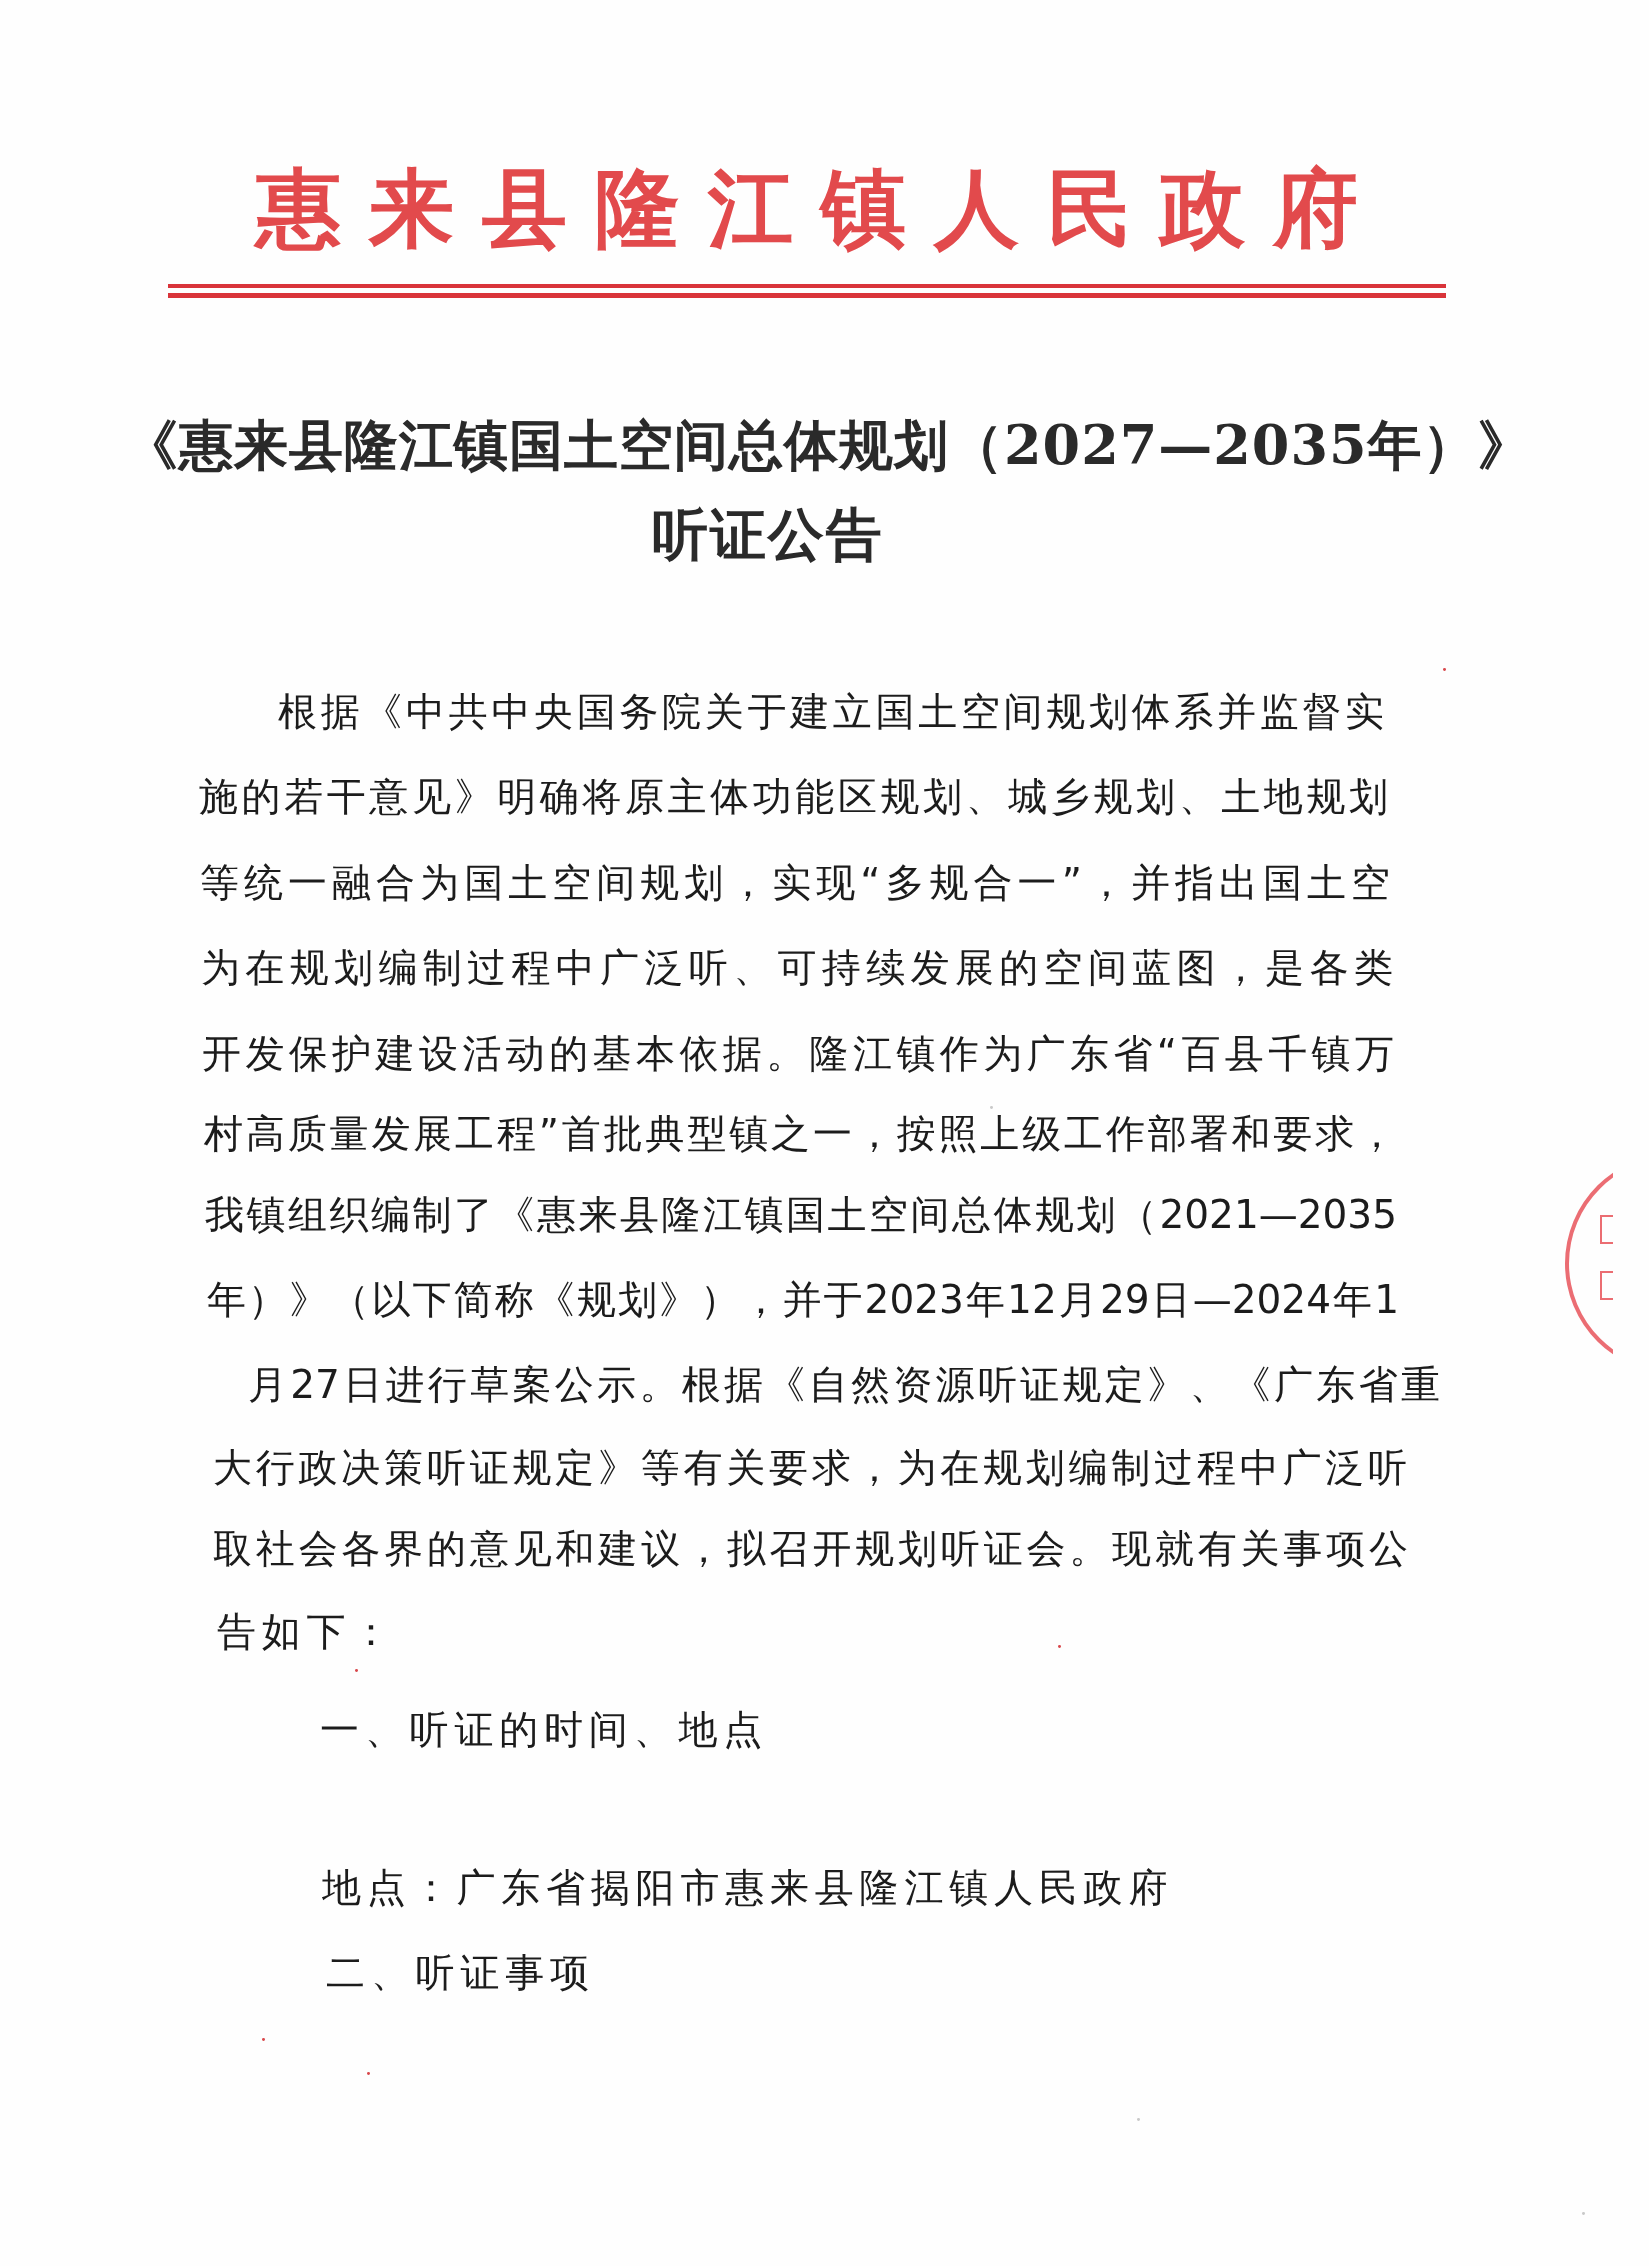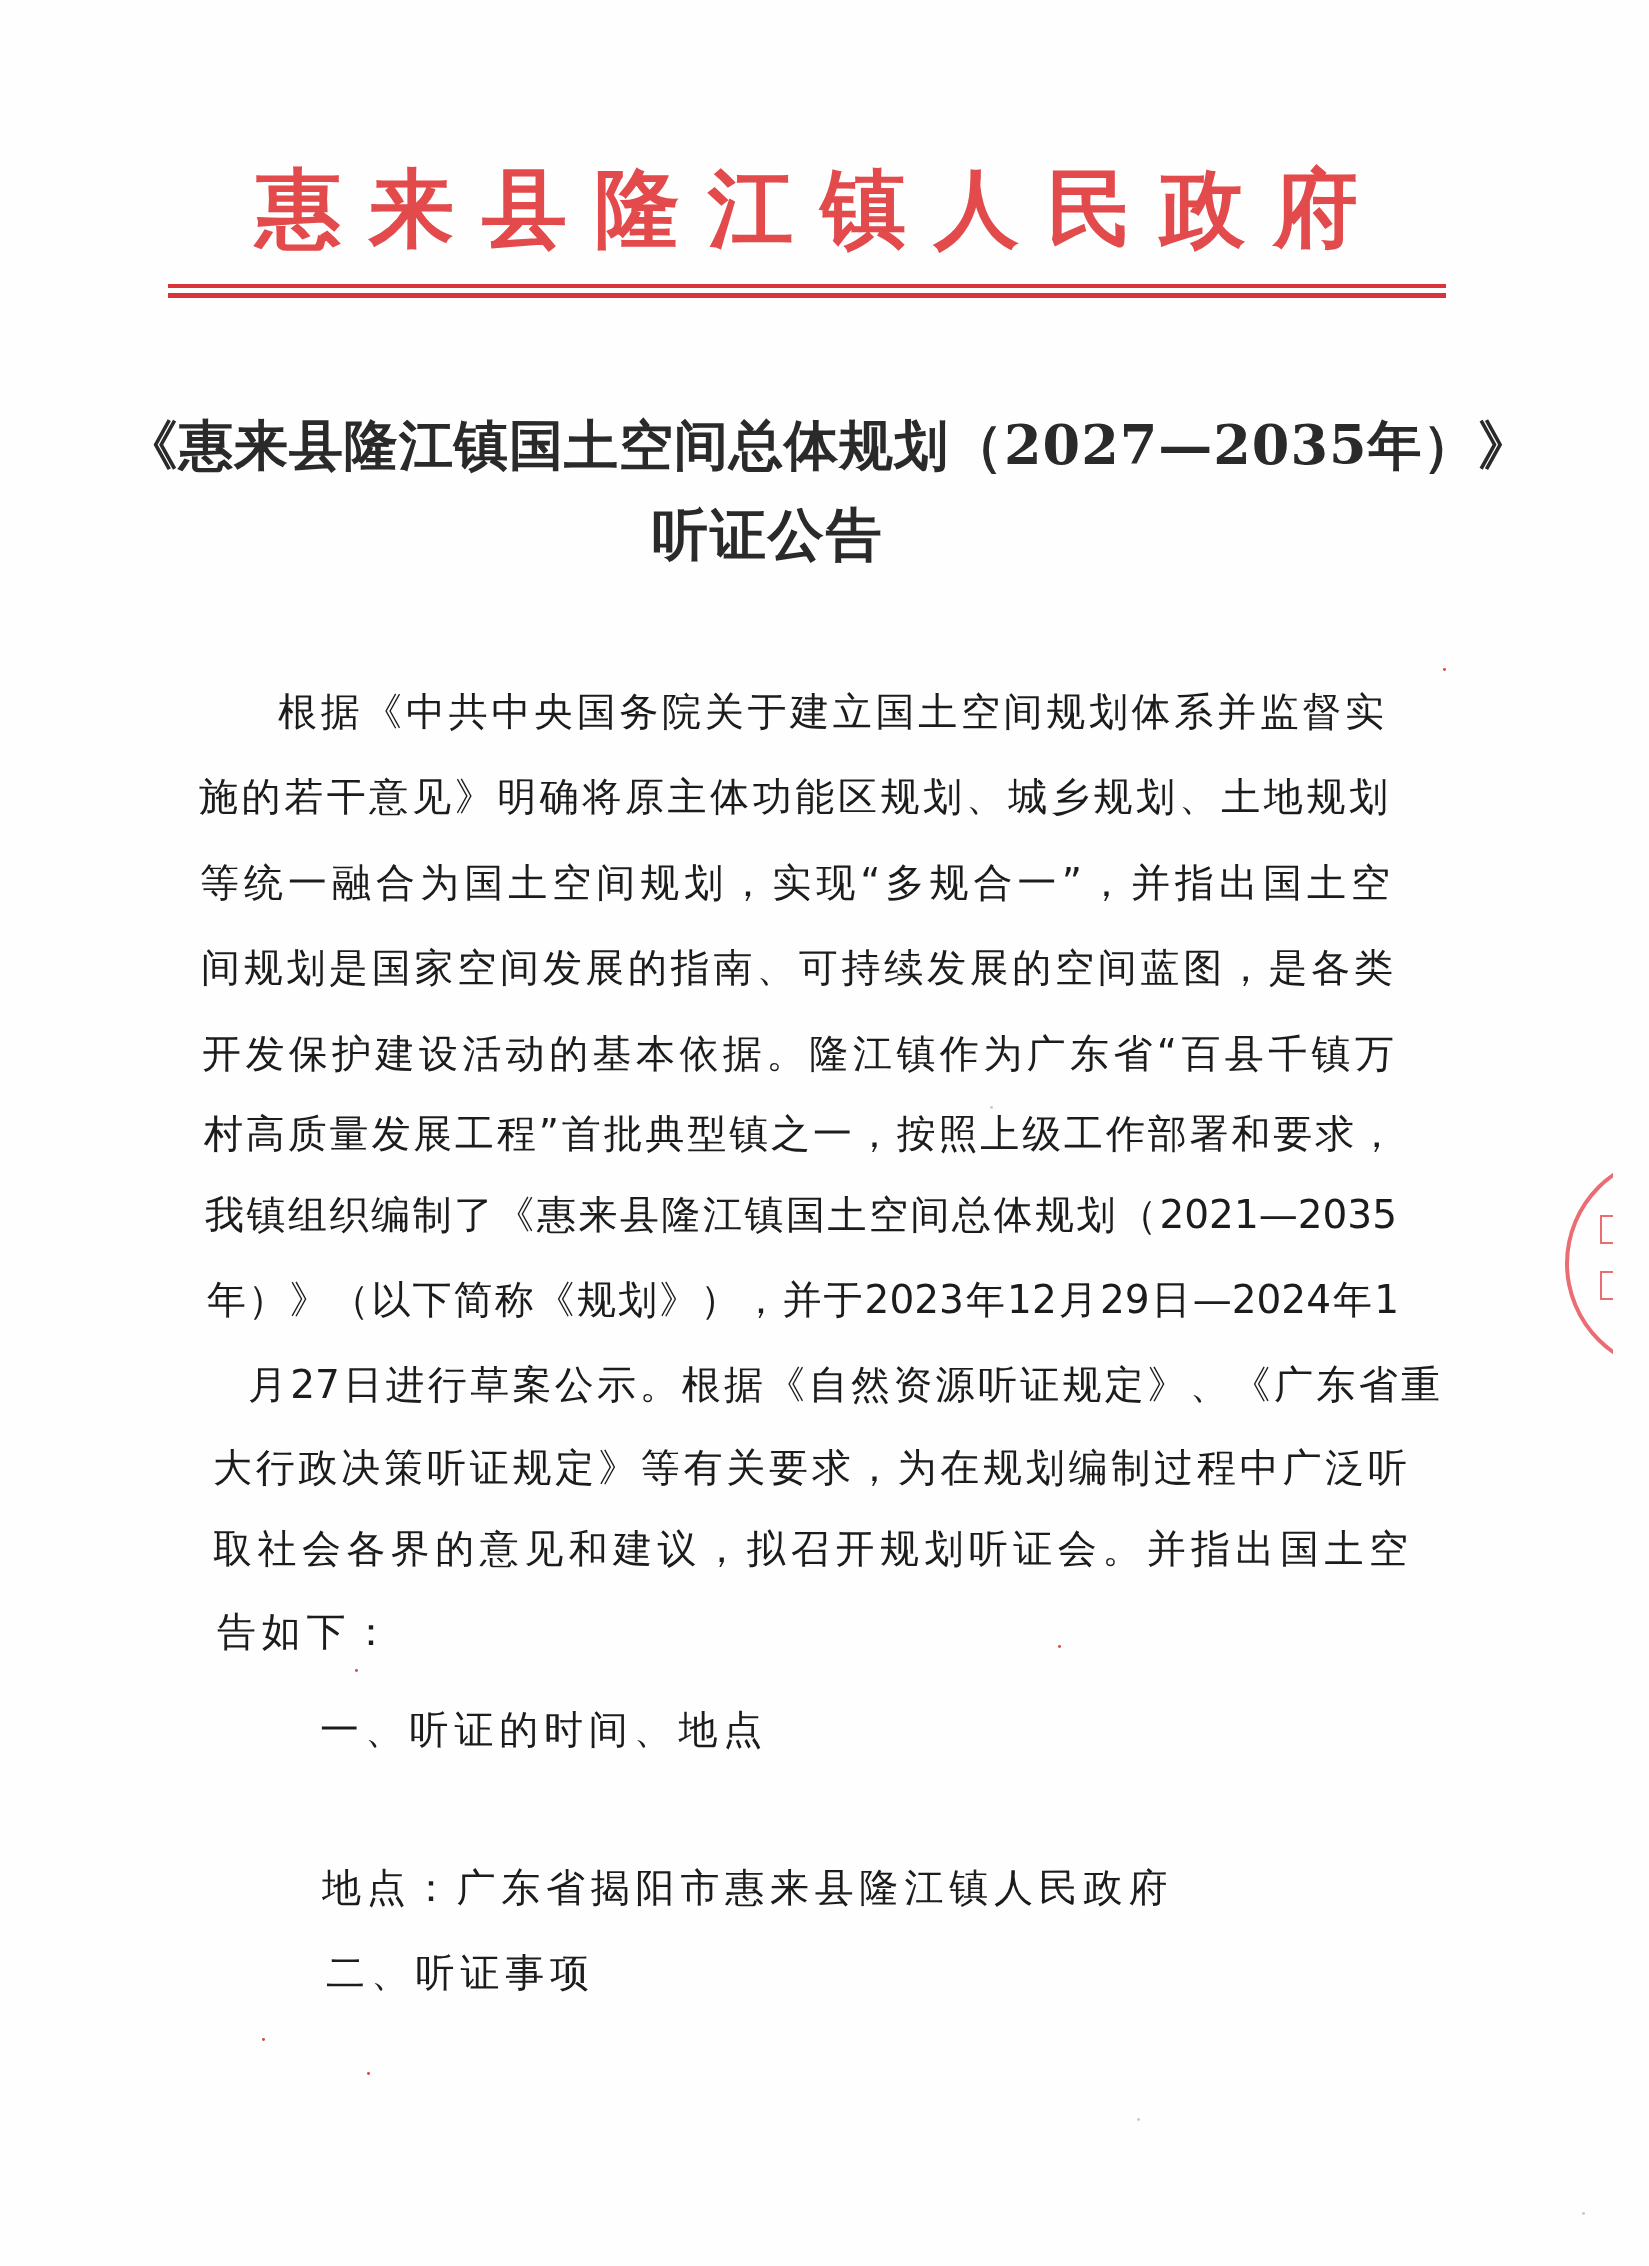--- a/index.html
+++ b/index.html
@@ -59,28 +59,28 @@
 
   <div class="rule top"></div>
   <div class="rule bottom"></div>
 
   <div class="title1">《惠来县隆江镇国土空间总体规划（2027—2035年）》</div>
   <div class="title2">听证公告</div>
 
   <div class="body-line" style="left:278px; top:687px; width:1106px;">根据《中共中央国务院关于建立国土空间规划体系并监督实</div>
   <div class="body-line" style="left:199px; top:772px; width:1189px;">施的若干意见》明确将原主体功能区规划、城乡规划、土地规划</div>
   <div class="body-line" style="left:200px; top:858px; width:1190px;">等统一融合为国土空间规划，实现“多规合一”，并指出国土空</div>
-  <div class="body-line" style="left:201px; top:943px; width:1192px;">间规划是国家空间发展的指南、可持续发展的空间蓝图，是各类</div>
+  <div class="body-line" style="left:201px; top:943px; width:1192px;">为在规划编制过程中广泛听、可持续发展的空间蓝图，是各类</div>
   <div class="body-line" style="left:204px; top:1109px; width:1192px;">村高质量发展工程”首批典型镇之一，按照上级工作部署和要求，</div>
   <div class="body-line" style="left:202px; top:1029px; width:1192px;">开发保护建设活动的基本依据。隆江镇作为广东省“百县千镇万</div>
   <div class="body-line" style="left:205px; top:1190px; width:1192px;">我镇组织编制了《惠来县隆江镇国土空间总体规划（2021—2035</div>
   <div class="body-line" style="left:207px; top:1275px; width:1192px;">年）》（以下简称《规划》），并于2023年12月29日—2024年1</div>
   <div class="body-line" style="left:212px; top:1360px; width:1192px;margin-left:36px;">月27日进行草案公示。根据《自然资源听证规定》、《广东省重</div>
   <div class="body-line" style="left:213px; top:1443px; width:1194px;">大行政决策听证规定》等有关要求，为在规划编制过程中广泛听</div>
-  <div class="body-line" style="left:213px; top:1524px; width:1195px;">取社会各界的意见和建议，拟召开规划听证会。并指出国土空</div>
+  <div class="body-line" style="left:213px; top:1524px; width:1195px;">取社会各界的意见和建议，拟召开规划听证会。现就有关事项公</div>
   <div class="body-line short" style="left:217px; top:1607px; width:291px;">告如下：</div>
 
   <div class="body-line short" style="left:320px; top:1705px; width:582px;">一、听证的时间、地点</div>
 
 
   <div class="body-line short" style="left:322px; top:1863px; width:873px;">
     <span>地点：</span><span>广东省揭阳市惠来县隆江镇人民政府</span>
   </div>
 
   <div class="body-line short" style="left:326px; top:1948px; width:485px;">二、听证事项</div>

